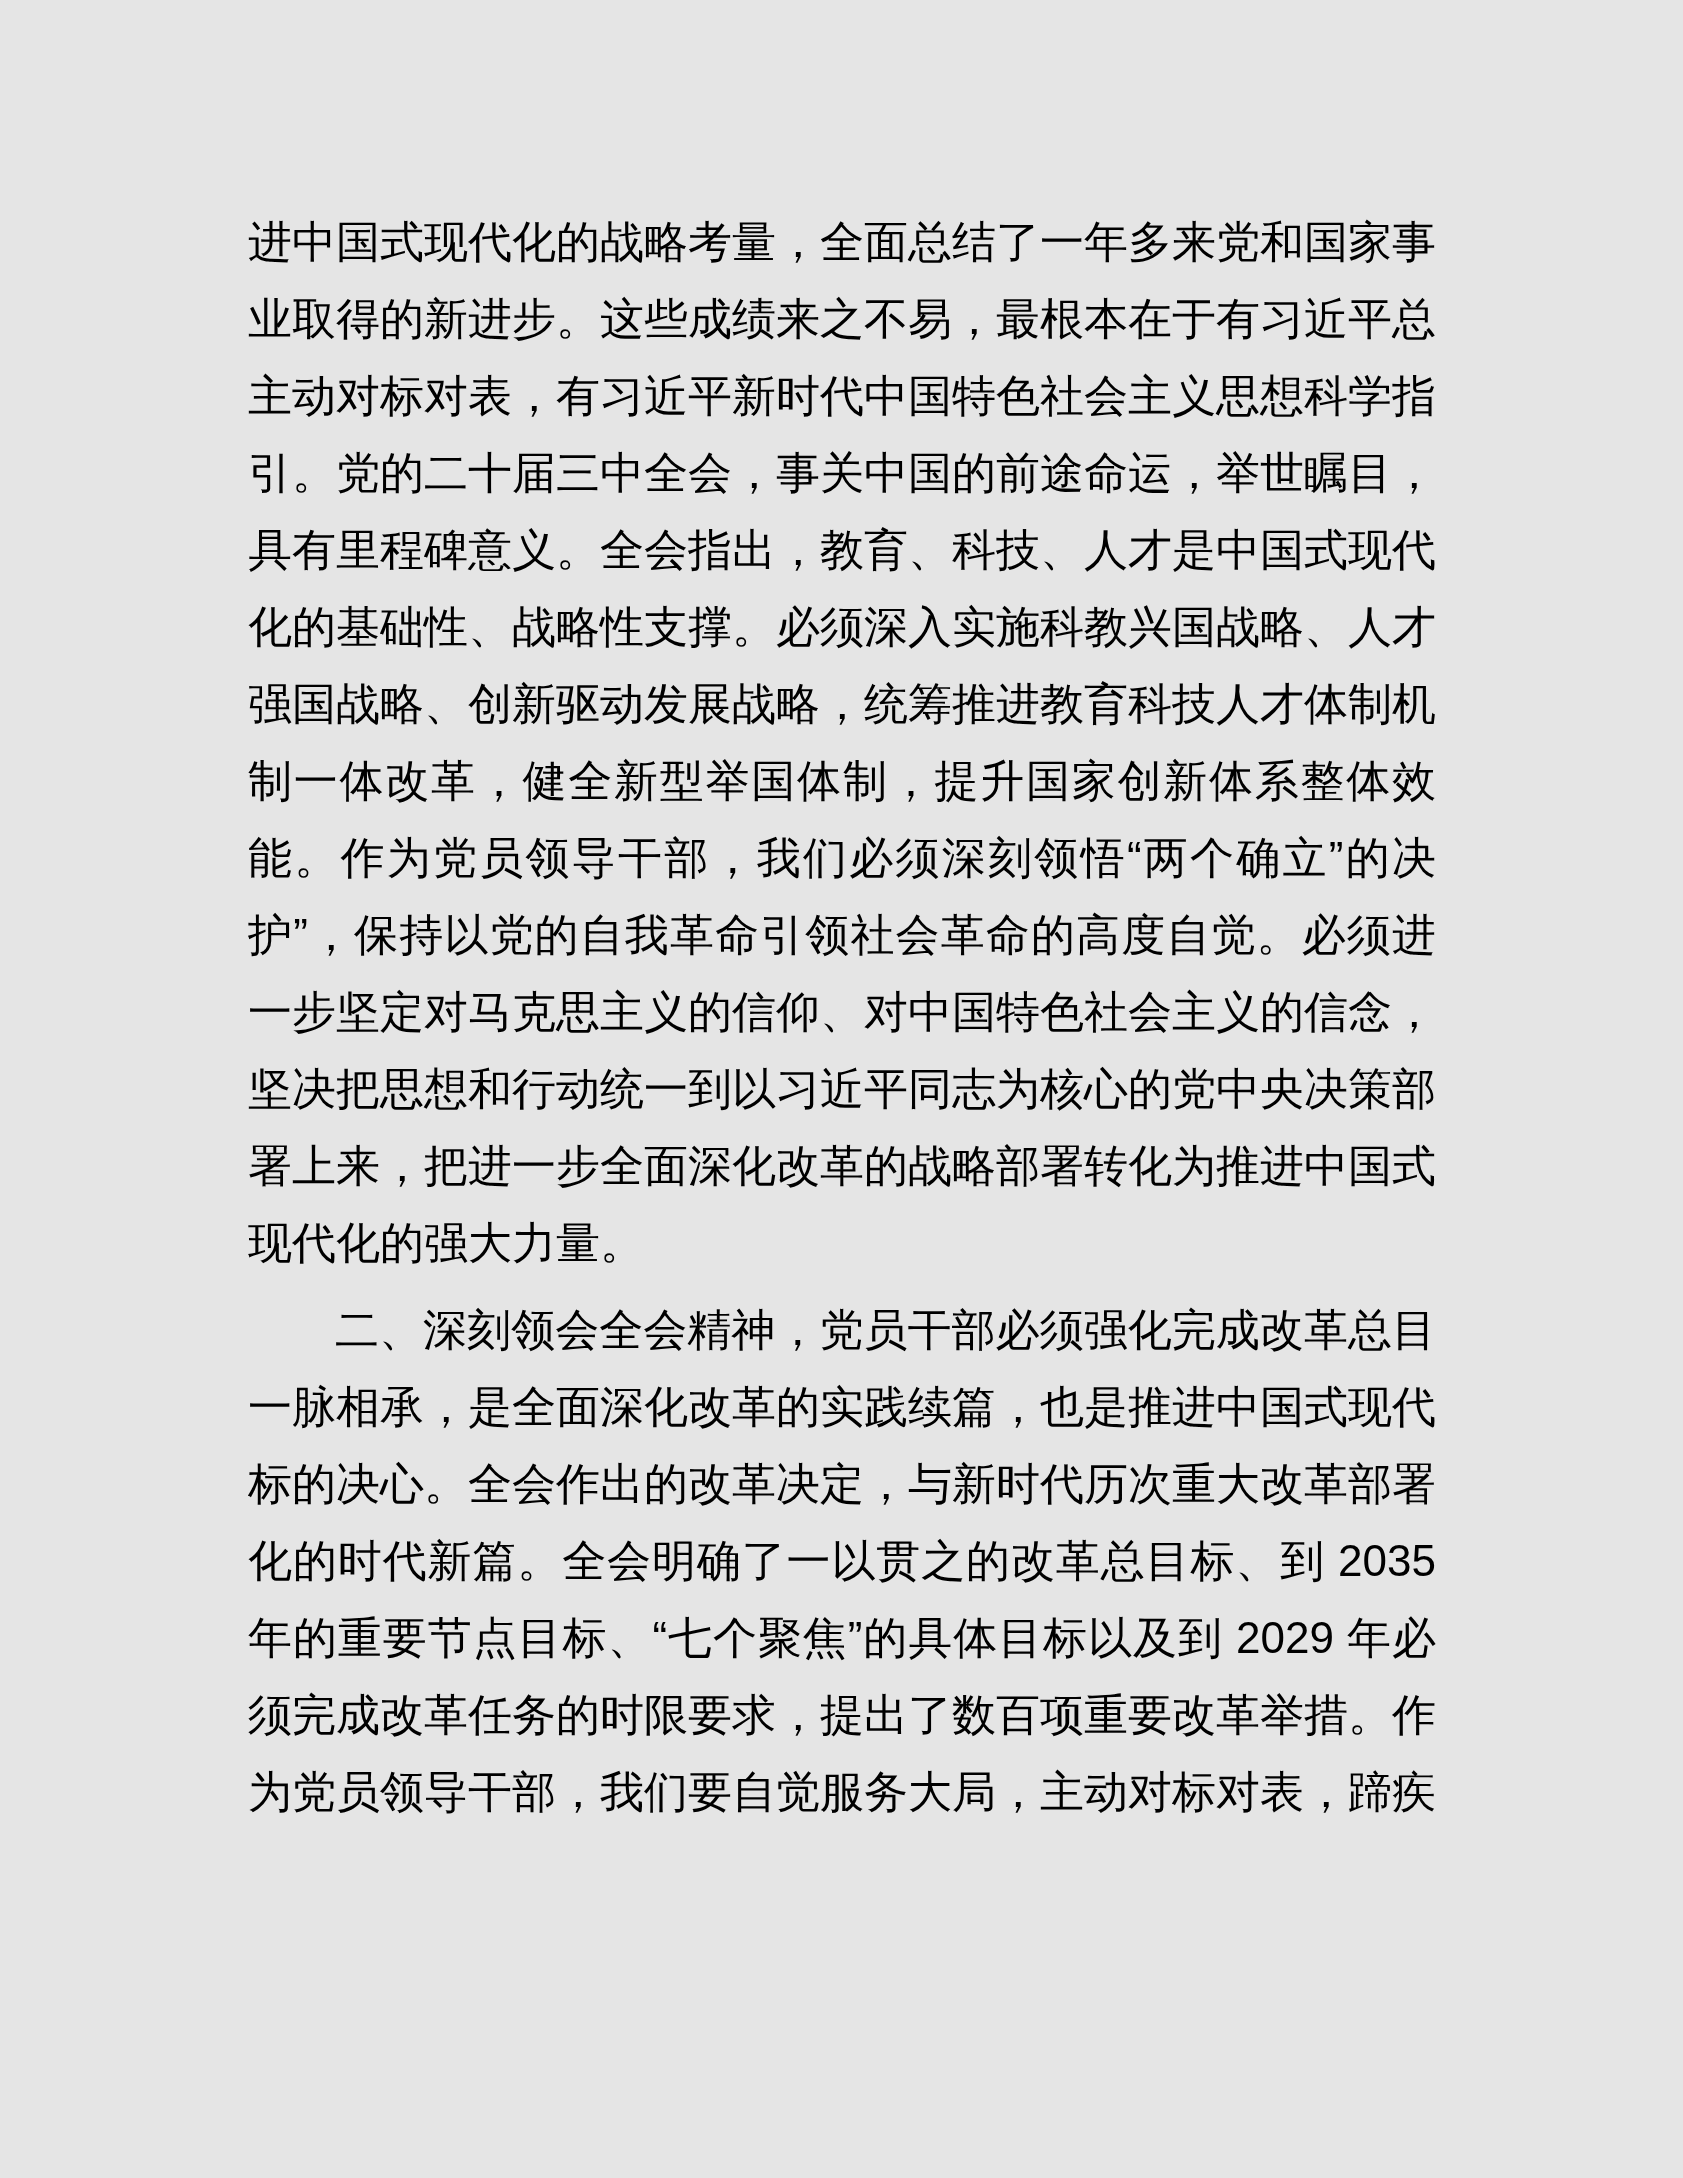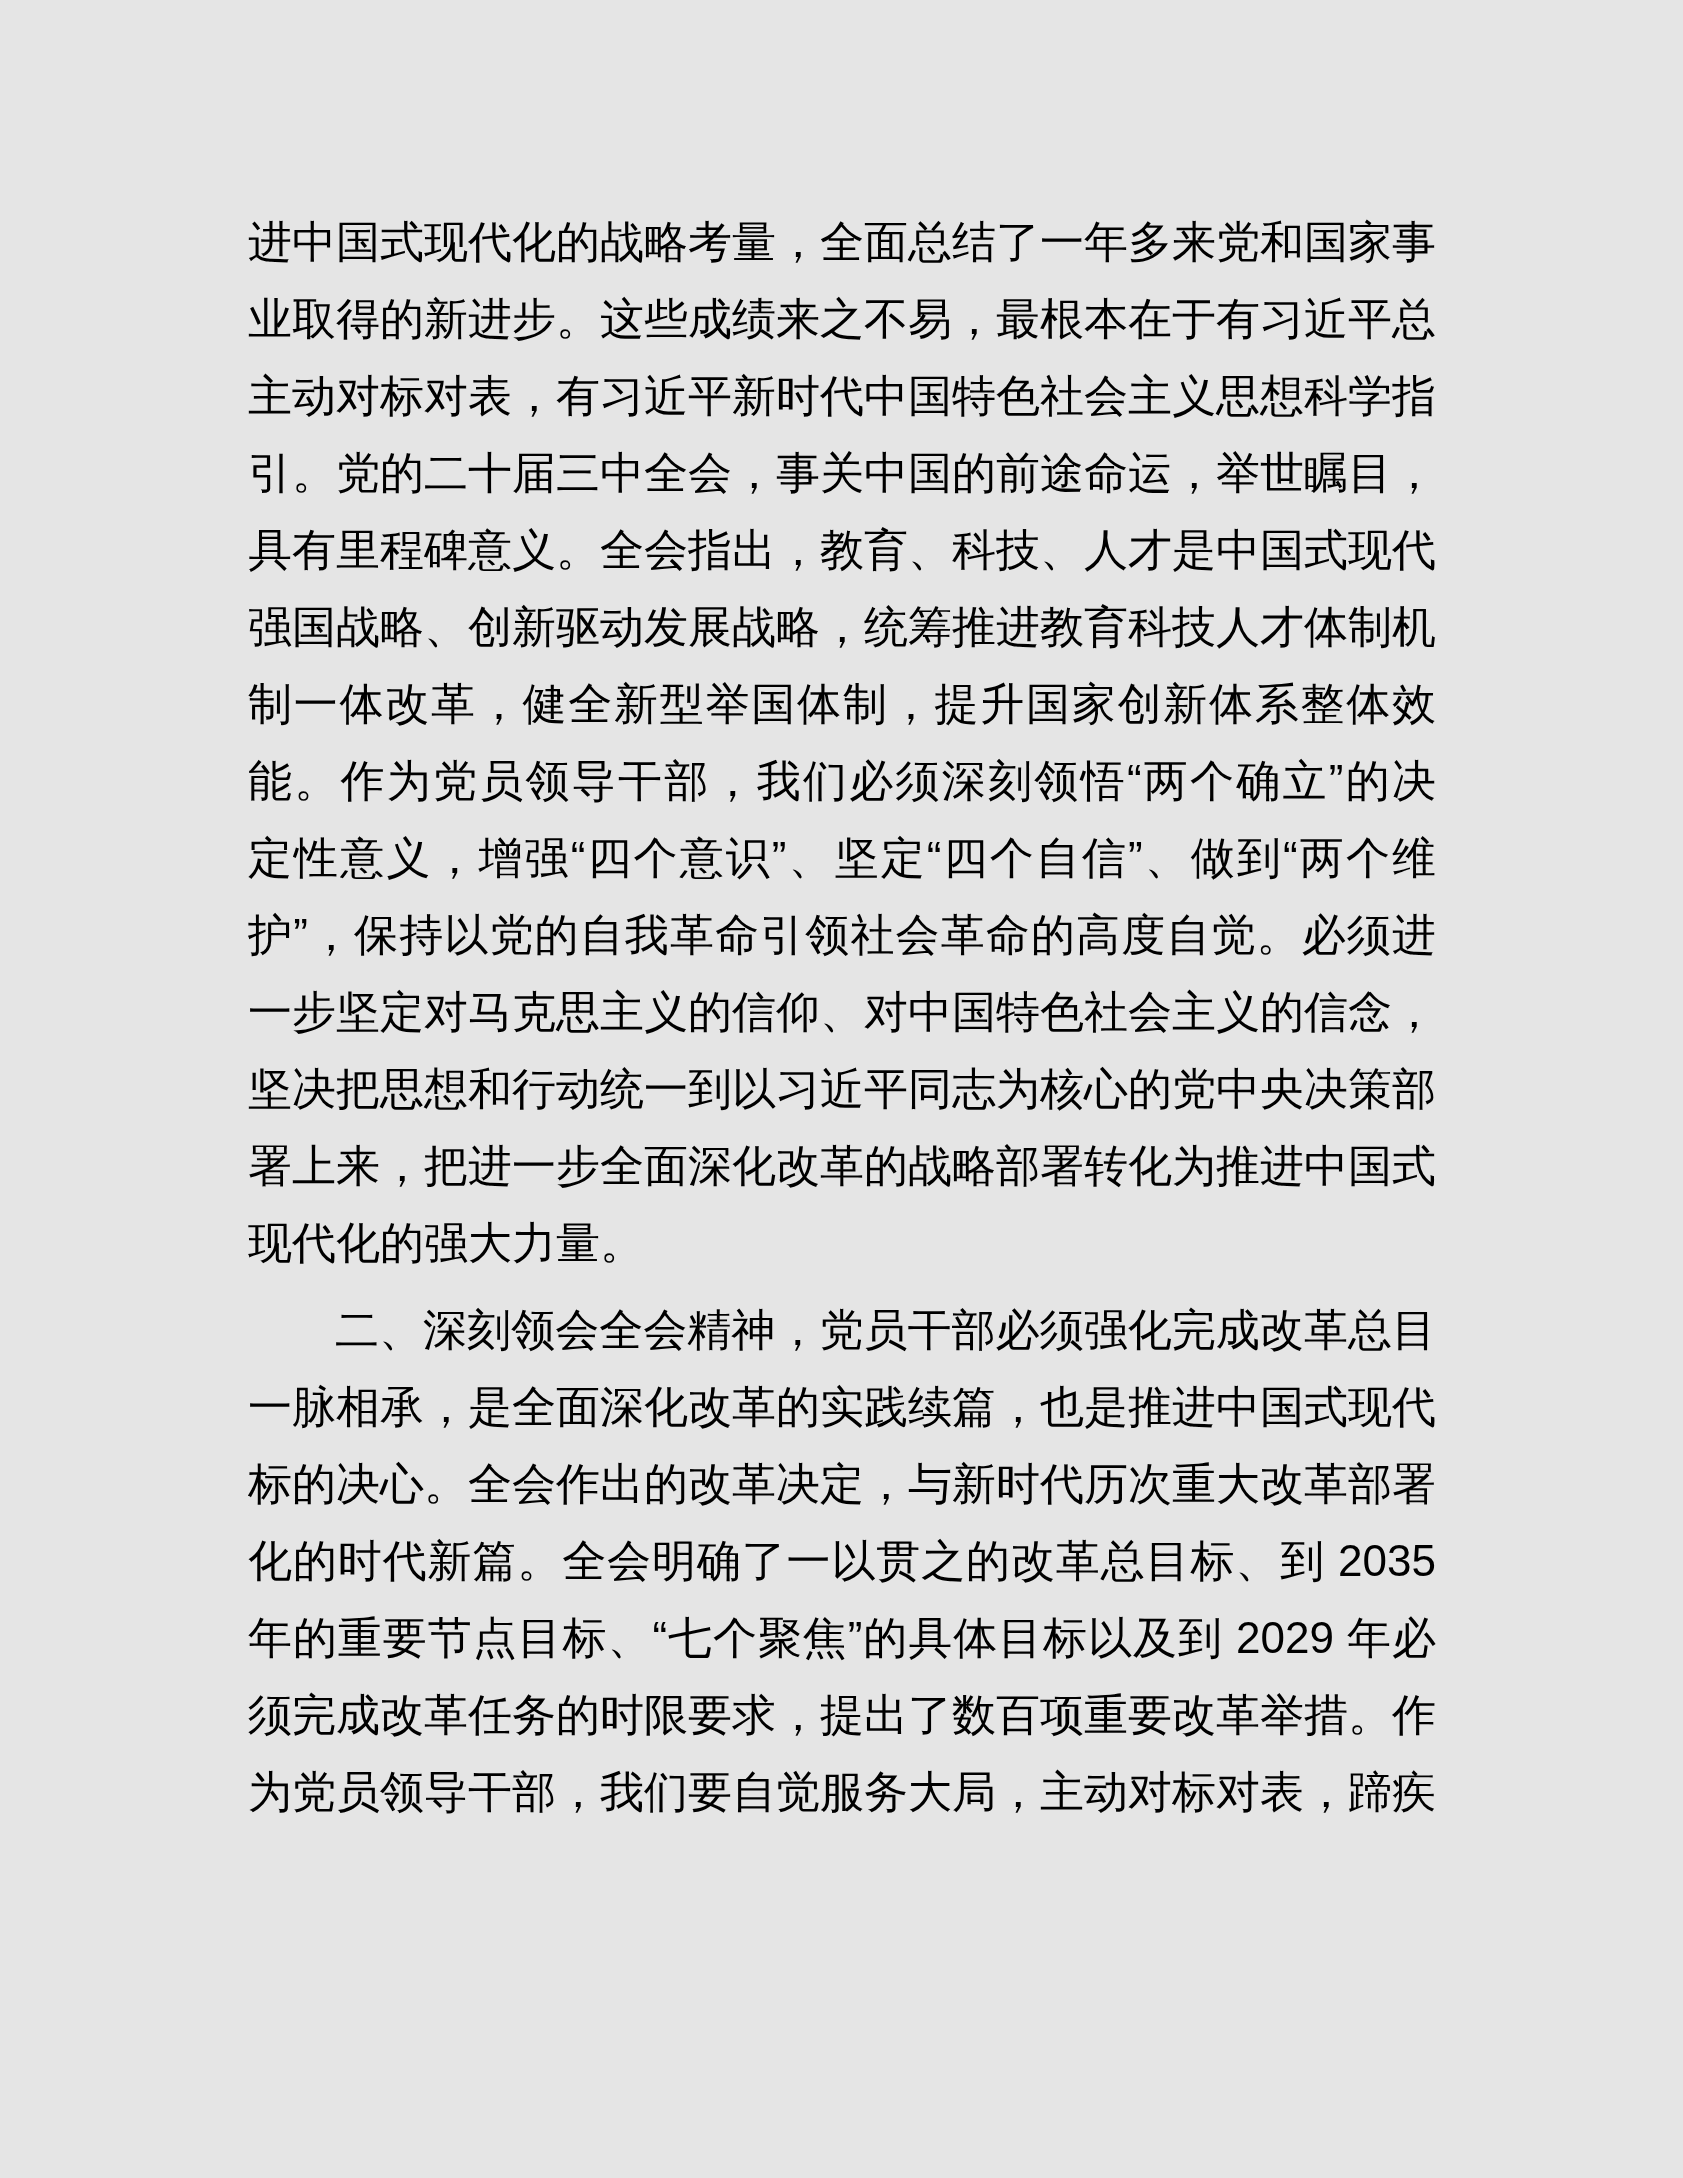--- a/index.html
+++ b/index.html
@@ -42,24 +42,24 @@
 <body>
 
 <div class="page" style="background: #e5e5e5;">
   <div class="doc-body" id="doc-body" style="color: rgb(0, 0, 0);">
       <div class="paragraph">
         <div class="line just">进中国式现代化的战略考量，全面总结了一年多来党和国家事</div>
         <div class="line just">业取得的新进步。这些成绩来之不易，最根本在于有习近平总</div>
         <div class="line just">主动对标对表，有习近平新时代中国特色社会主义思想科学指</div>
         <div class="line just">引。党的二十届三中全会，事关中国的前途命运，举世瞩目，</div>
         <div class="line just">具有里程碑意义。全会指出，教育、科技、人才是中国式现代</div>
+        <div class="line just">化的基础性、战略性支撑。必须深入实施科教兴国战略、人才</div>
         <div class="line just">强国战略、创新驱动发展战略，统筹推进教育科技人才体制机</div>
         <div class="line just">制一体改革，健全新型举国体制，提升国家创新体系整体效</div>
         <div class="line just">能。作为党员领导干部，我们必须深刻领悟“两个确立”的决</div>
-        <div class="line just">定性意义，增强“四个意识”、坚定“四个自信”、做到“两个维</div>
         <div class="line just">护”，保持以党的自我革命引领社会革命的高度自觉。必须进</div>
         <div class="line just">一步坚定对马克思主义的信仰、对中国特色社会主义的信念，</div>
         <div class="line just">坚决把思想和行动统一到以习近平同志为核心的党中央决策部</div>
         <div class="line just">署上来，把进一步全面深化改革的战略部署转化为推进中国式</div>
         <div class="line">现代化的强大力量。</div>
       </div>
       <div class="paragraph">
         <div class="line just indent">二、深刻领会全会精神，党员干部必须强化完成改革总目</div>
         <div class="line just">一脉相承，是全面深化改革的实践续篇，也是推进中国式现代</div>
         <div class="line just">标的决心。全会作出的改革决定，与新时代历次重大改革部署</div>

